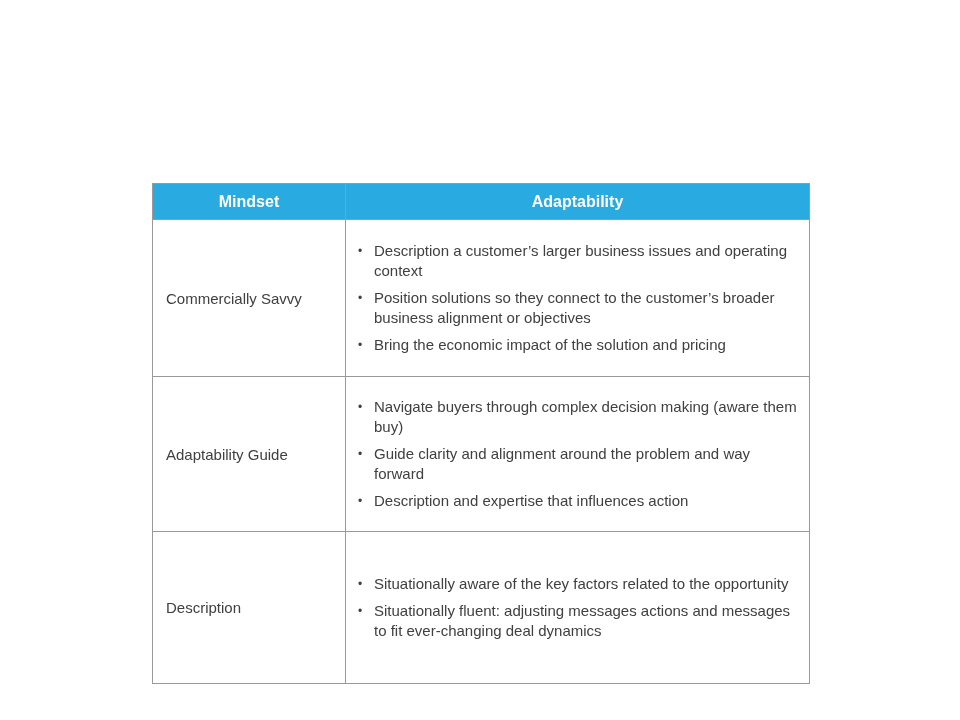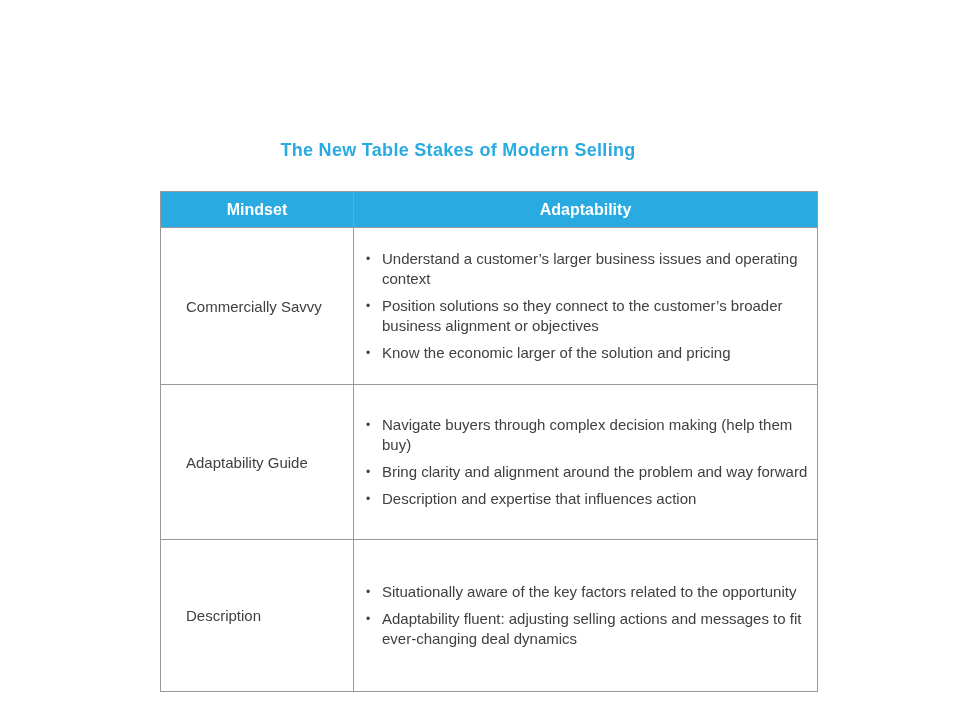--- a/index.html
+++ b/index.html
@@ -21,43 +21,42 @@
     left: 152px;
     width: 612px;
     text-align: center;
     font-size: 18px;
     font-weight: bold;
     letter-spacing: 0.3px;
     color: var(--accent, #29ABE2);
   }
   table.stakes-table {
     position: absolute;
-    left: 160px;
+    left: 152px;
     top: 183px;
     width: 657px;
     border-collapse: collapse;
     table-layout: fixed;
-    margin-top: 8px;
   }
   table.stakes-table th,
   table.stakes-table td {
     border: 1px solid var(--border, #999999);
   }
   table.stakes-table th {
     background: var(--accent, #29ABE2);
     color: var(--header-text, #ffffff);
     font-size: 16px;
     font-weight: bold;
     height: 33px;
     text-align: center;
     vertical-align: middle;
   }
   td.mindset-cell {
     vertical-align: middle;
-    padding: 4px 6px 4px 25px;
+    padding: 4px 6px 4px 13px;
     font-size: 15px;
     color: var(--body-text, #404040);
   }
   td.desc-cell {
     vertical-align: middle;
     padding: 10px 6px 10px 12px;
     font-size: 15px;
     color: var(--body-text, #404040);
   }
   tr.row-1 td { height: 136px; }
@@ -76,77 +75,76 @@
     line-height: 20px;
     color: var(--body-text, #404040);
   }
   .bullet .txt { flex: 1; }
 </style>
 </head>
 <body>
 
 <div class="slide">
 
-  <div class="slide-title">The New Table Stakes of Modern Selling</div>
 
   <table class="stakes-table">
     <colgroup>
       <col style="width:193px">
       <col style="width:464px">
     </colgroup>
     <thead>
       <tr>
         <th>Mindset</th>
         <th>Adaptability</th>
       </tr>
     </thead>
     <tbody>
       <tr class="row-1">
         <td class="mindset-cell">Commercially Savvy</td>
         <td class="desc-cell">
           <div class="bullet">
             <span class="dot">•</span>
-            <span class="txt">Understand a customer’s larger business issues and operating context</span>
+            <span class="txt">Description a customer’s larger business issues and operating context</span>
           </div>
           <div class="bullet">
             <span class="dot">•</span>
             <span class="txt">Position solutions so they connect to the customer’s broader business alignment or objectives</span>
           </div>
           <div class="bullet">
             <span class="dot">•</span>
-            <span class="txt">Know the economic larger of the solution and pricing</span>
+            <span class="txt">Bring the economic impact of the solution and pricing</span>
           </div>
         </td>
       </tr>
       <tr class="row-2">
         <td class="mindset-cell">Adaptability Guide</td>
         <td class="desc-cell">
           <div class="bullet">
             <span class="dot">•</span>
-            <span class="txt">Navigate buyers through complex decision making (help them buy)</span>
+            <span class="txt">Navigate buyers through complex decision making (aware them buy)</span>
           </div>
           <div class="bullet">
             <span class="dot">•</span>
-            <span class="txt">Bring clarity and alignment around the problem and way forward</span>
+            <span class="txt">Guide clarity and alignment around the problem and way forward</span>
           </div>
           <div class="bullet">
             <span class="dot">•</span>
             <span class="txt">Description and expertise that influences action</span>
           </div>
         </td>
       </tr>
       <tr class="row-3">
         <td class="mindset-cell">Description</td>
         <td class="desc-cell">
           <div class="bullet">
             <span class="dot">•</span>
             <span class="txt">Situationally aware of the key factors related to the opportunity</span>
           </div>
           <div class="bullet">
             <span class="dot">•</span>
-            <span class="txt">Adaptability fluent: adjusting selling actions and messages to fit ever-changing deal dynamics</span>
+            <span class="txt">Situationally fluent: adjusting messages actions and messages to fit ever-changing deal dynamics</span>
           </div>
         </td>
       </tr>
     </tbody>
   </table>
 
 </div>
 
 </body></html>

